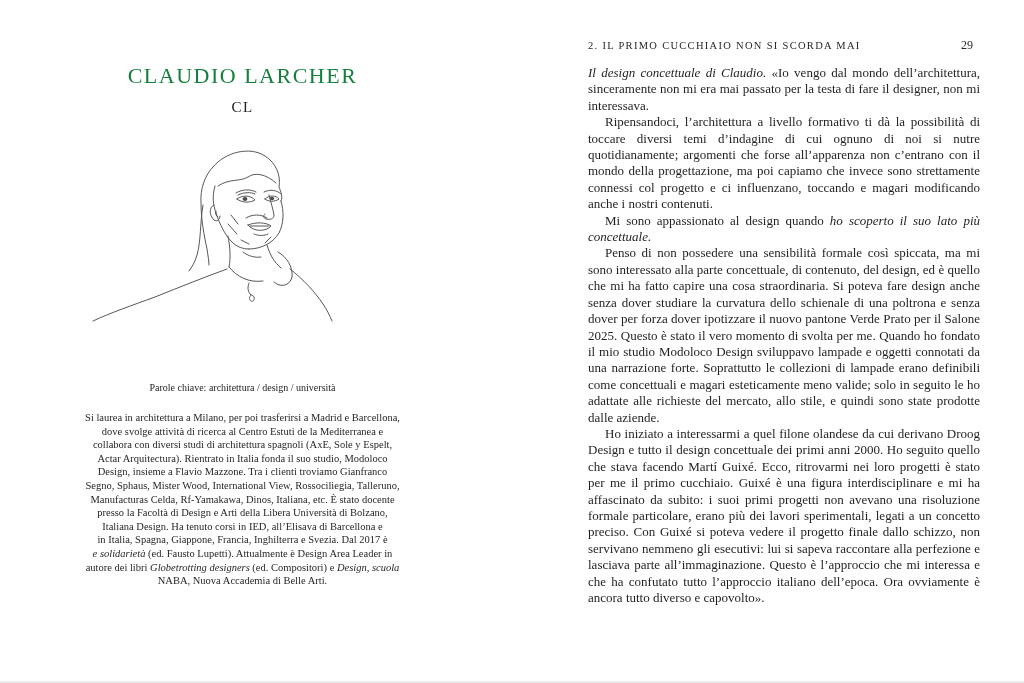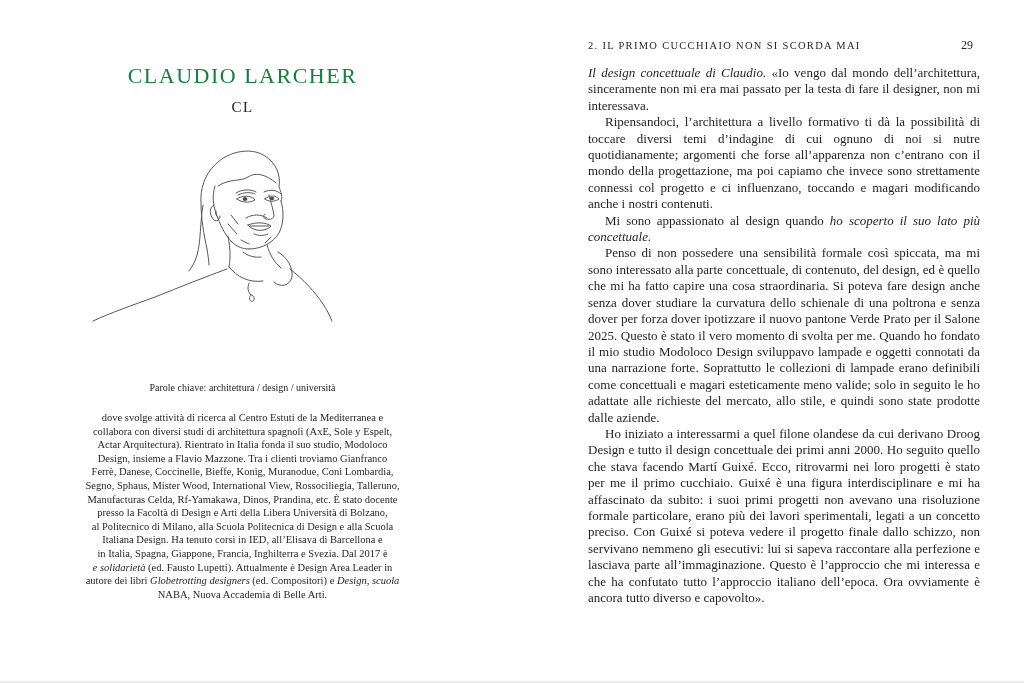--- a/index.html
+++ b/index.html
@@ -105,29 +105,28 @@
 
     <path d="M142,124 C120,132 95,142 70,152 C48,160 25,168 8,176"></path>
     <path d="M205,124 C218,134 230,147 238,159 C242,165 245,171 247,176"></path>
 
     <path d="M164,138 C162,143 163,147 166,150"></path>
     <path d="M166,150 C164,152 164,155 166,156 C168,157 170,155 169,152 Z"></path>
   </svg>
 
   <div class="keywords-caption">Parole chiave: architettura / design / università</div>
   <div class="bio">
+      <div class="bio-line"><span>Si laurea in architettura a Milano, per poi trasferirsi a Madrid e Barcellona,</span></div>
       <div class="bio-line"><span>dove svolge attività di ricerca al Centro Estuti de la Mediterranea e</span></div>
       <div class="bio-line"><span>collabora con diversi studi di architettura spagnoli (AxE, Sole y Espelt,</span></div>
       <div class="bio-line"><span>Actar Arquitectura). Rientrato in Italia fonda il suo studio, Modoloco</span></div>
       <div class="bio-line"><span>Design, insieme a Flavio Mazzone. Tra i clienti troviamo Gianfranco</span></div>
-      <div class="bio-line"><span>Ferrè, Danese, Coccinelle, Bieffe, Konig, Muranodue, Coni Lombardia,</span></div>
       <div class="bio-line"><span>Segno, Sphaus, Mister Wood, International View, Rossociliegia, Talleruno,</span></div>
-      <div class="bio-line"><span>Manufacturas Celda, Rf-Yamakawa, Dinos, Prandina, etc. È stato docente</span></div>
+      <div class="bio-line"><span>Manufacturas Celda, Rf-Yamakawa, Dinos, Italiana, etc. È stato docente</span></div>
       <div class="bio-line"><span>presso la Facoltà di Design e Arti della Libera Università di Bolzano,</span></div>
-      <div class="bio-line"><span>al Politecnico di Milano, alla Scuola Politecnica di Design e alla Scuola</span></div>
       <div class="bio-line"><span>Italiana Design. Ha tenuto corsi in IED, all’Elisava di Barcellona e</span></div>
       <div class="bio-line"><span>in Italia, Spagna, Giappone, Francia, Inghilterra e Svezia. Dal 2017 è</span></div>
       <div class="bio-line"><em>e solidarietà</em><span> (ed. Fausto Lupetti). Attualmente è Design Area Leader in</span></div>
       <div class="bio-line"><span>autore dei libri </span><em>Globetrotting designers</em><span> (ed. Compositori) e </span><em>Design, scuola</em></div>
       <div class="bio-line"><span>NABA, Nuova Accademia di Belle Arti.</span></div>
     </div>
 </div>
 
 <div class="right-page">
   <div class="running-row">

